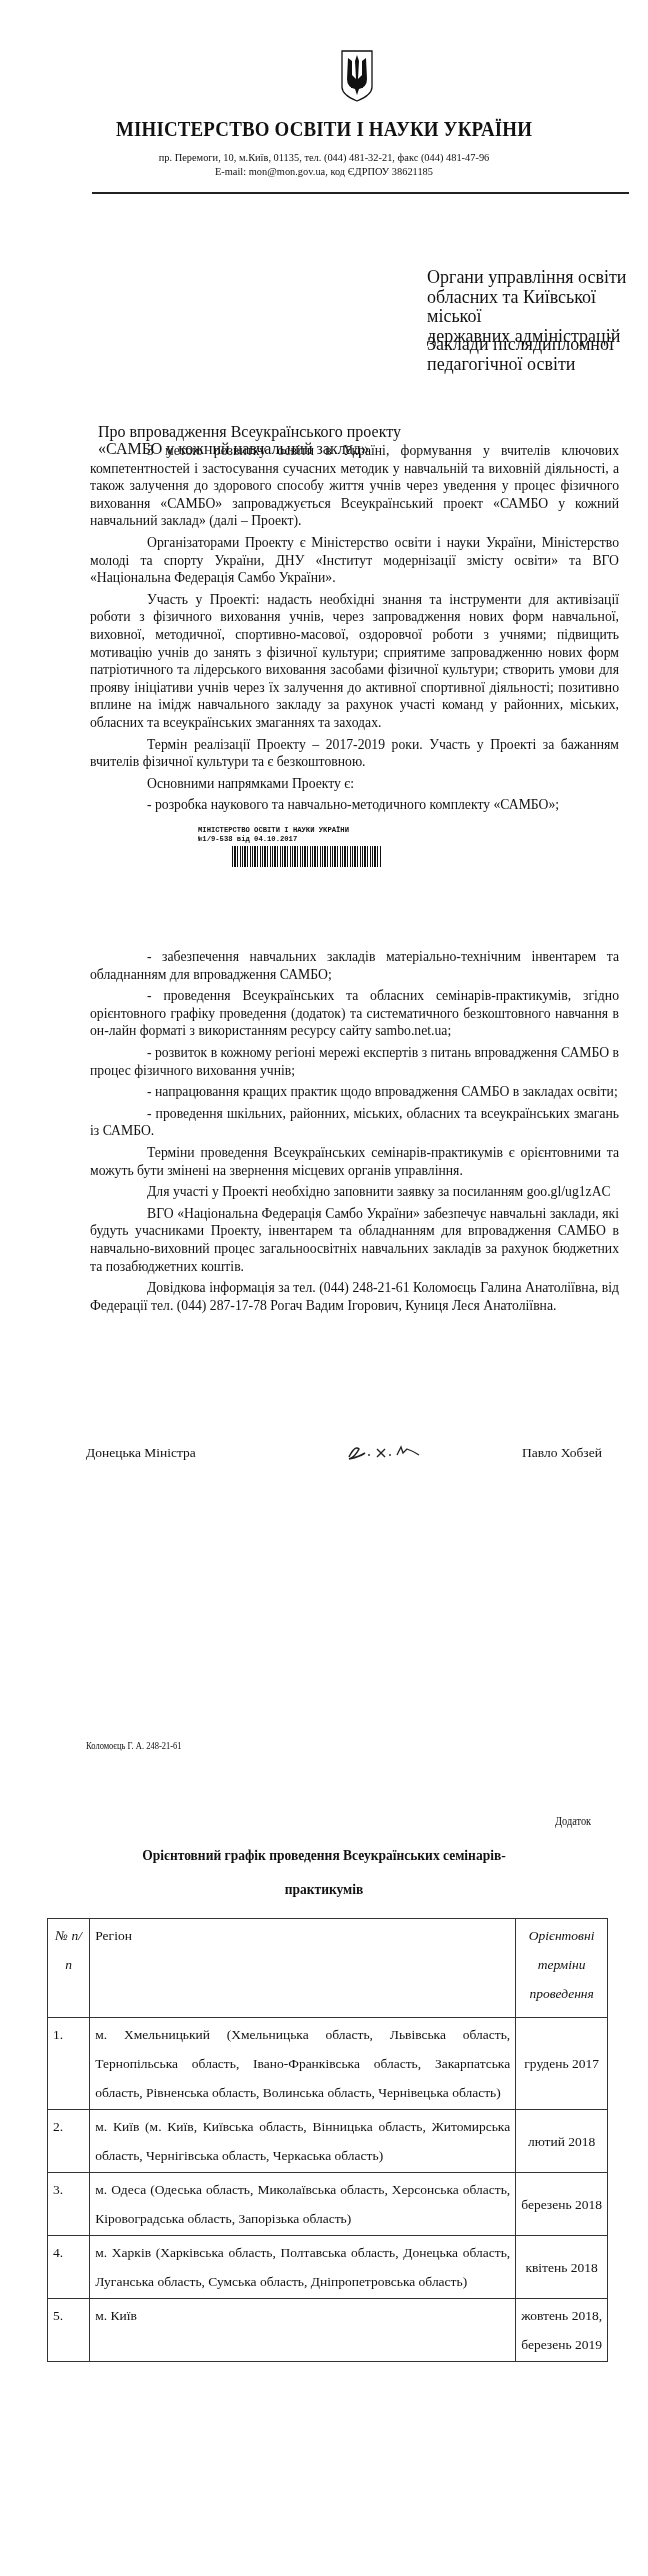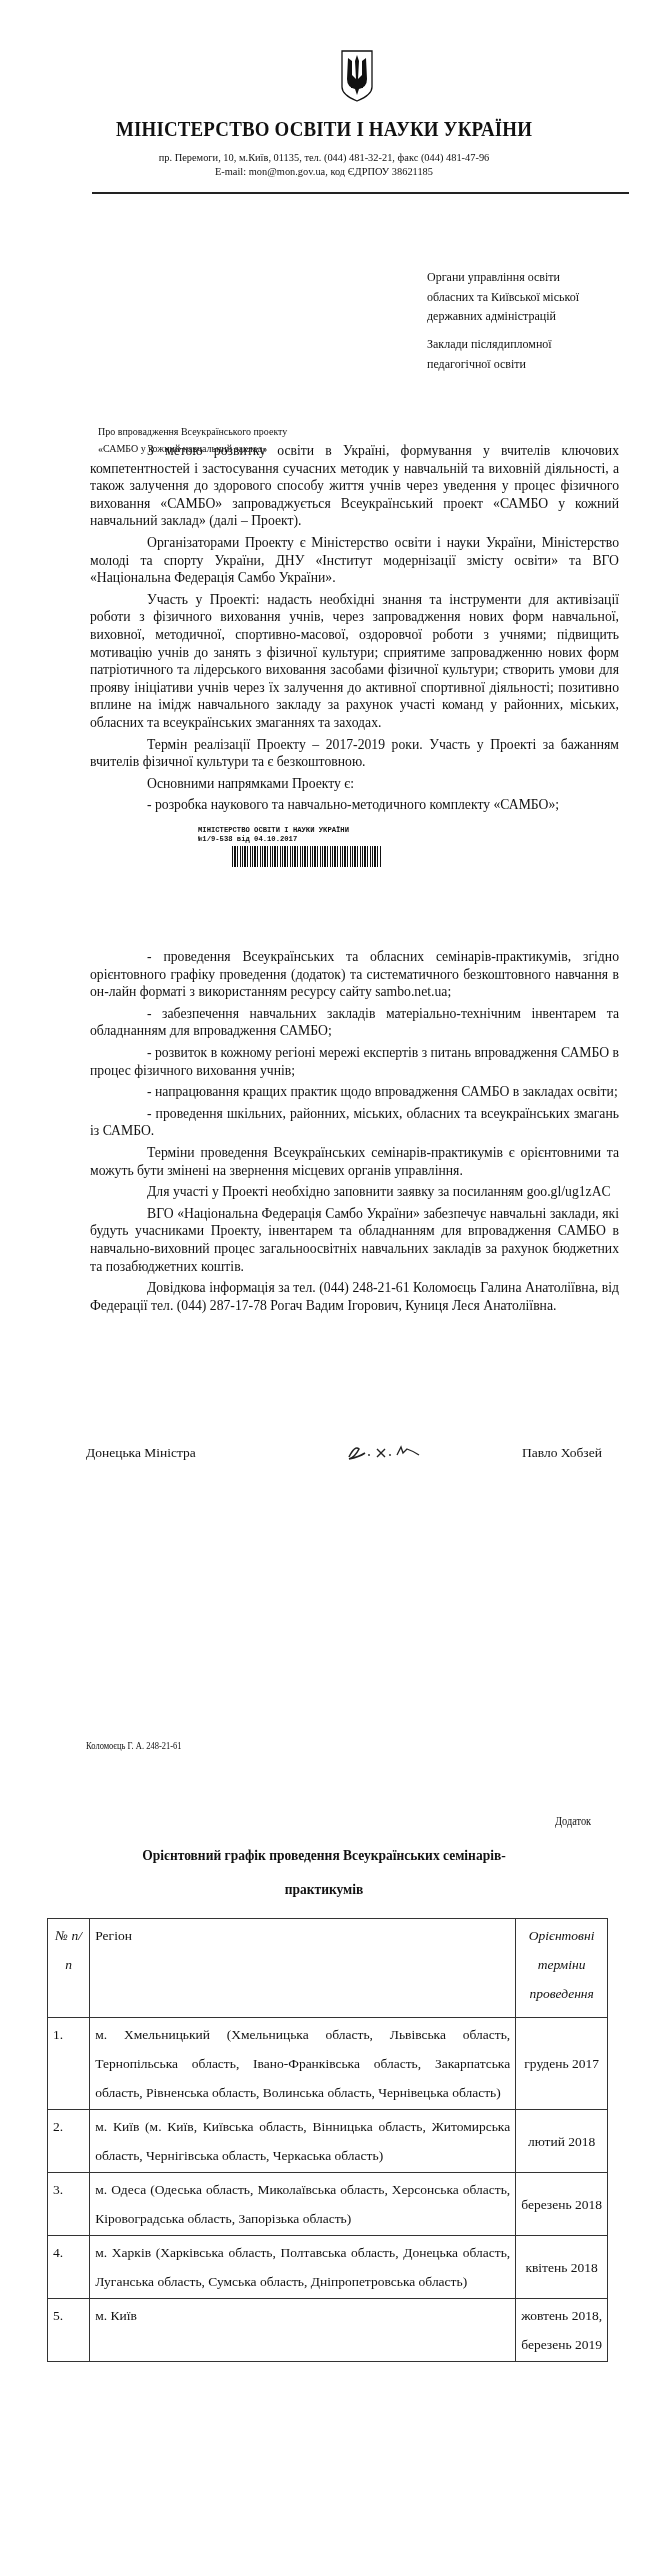--- a/index.html
+++ b/index.html
@@ -15,22 +15,22 @@
     font-size: 22px; font-weight: bold; letter-spacing: 0.2px;
     transform: scaleX(0.86); transform-origin: 324px 0;
   }
   .addr {
     left: 0; width: 648px; top: 150px; text-align: center;
     font-size: 11.3px; line-height: 14px;
     transform: scaleX(0.92); transform-origin: 324px 0;
   }
   .rule { left: 92px; top: 192px; width: 537px; height: 2px; background: #222; }
   
-  .addressee { left: 427px; width: 210px; font-size: 12px; line-height: 19.5px; }
-  .subject { left: 98px; top: 423px; width: 320px; font-size: 10px; line-height: 17px; }
+  .addressee { left: 427px; width: 210px; font-size: 18px; line-height: 19.5px; }
+  .subject { left: 98px; top: 423px; width: 320px; font-size: 16px; line-height: 17px; }
   
   .body-block { left: 86px; width: 537px; font-size: 13.7px; line-height: 17.6px; }
   .p { margin: 4px; text-align: justify; text-indent: 0; }
   .p.ind { text-indent: 57px; }
   
   .stamp { left: 198px; top: 826px; width: 220px;
     font-family: "Liberation Mono", "DejaVu Sans Mono", monospace; font-size: 7.2px; line-height: 9px; font-weight: bold; }
   .barcode { left: 232px; top: 846px; width: 150px; height: 21px;
     background: repeating-linear-gradient(90deg, #111 0 1px, #fff 1px 2px, #111 2px 4px, #fff 4px 5px, #111 5px 6px, #fff 6px 8px, #111 8px 9px, #fff 9px 10px); }
   
@@ -98,22 +98,22 @@
   <p class="p ind">- розробка наукового та навчально-методичного комплекту «САМБО»;</p>
 </div>
 
 <div class="abs stamp">
   <div>МІНІСТЕРСТВО ОСВІТИ І НАУКИ УКРАЇНИ</div>
   <div>№1/9-538 від 04.10.2017</div>
 </div>
 <div class="abs barcode"></div>
 
 <div class="abs body-block" style="top:944px;">
+  <p class="p ind">- забезпечення навчальних закладів матеріально-технічним інвентарем та обладнанням для впровадження САМБО;</p>
   <p class="p ind">- проведення Всеукраїнських та обласних семінарів-практикумів, згідно орієнтовного графіку проведення (додаток) та систематичного безкоштовного навчання в он-лайн форматі з використанням ресурсу сайту sambo.net.ua;</p>
-  <p class="p ind">- забезпечення навчальних закладів матеріально-технічним інвентарем та обладнанням для впровадження САМБО;</p>
   <p class="p ind">- розвиток в кожному регіоні мережі експертів з питань впровадження САМБО в процес фізичного виховання учнів;</p>
   <p class="p ind">- напрацювання кращих практик щодо впровадження САМБО в закладах освіти;</p>
   <p class="p ind">- проведення шкільних, районних, міських, обласних та всеукраїнських змагань із САМБО.</p>
   <p class="p ind">Терміни проведення Всеукраїнських семінарів-практикумів є орієнтовними та можуть бути змінені на звернення місцевих органів управління.</p>
   <p class="p ind">Для участі у Проекті необхідно заповнити заявку за посиланням goo.gl/ug1zAC</p>
   <p class="p ind">ВГО «Національна Федерація Самбо України» забезпечує навчальні заклади, які будуть учасниками Проекту, інвентарем та обладнанням для впровадження САМБО в навчально-виховний процес загальноосвітніх навчальних закладів за рахунок бюджетних та позабюджетних коштів.</p>
   <p class="p ind">Довідкова інформація за тел. (044) 248-21-61 Коломоєць Галина Анатоліївна, від Федерації тел. (044) 287-17-78 Рогач Вадим Ігорович, Куниця Леся Анатоліївна.</p>
 </div>
 
 <div class="abs sig-role">Донецька Міністра</div>

